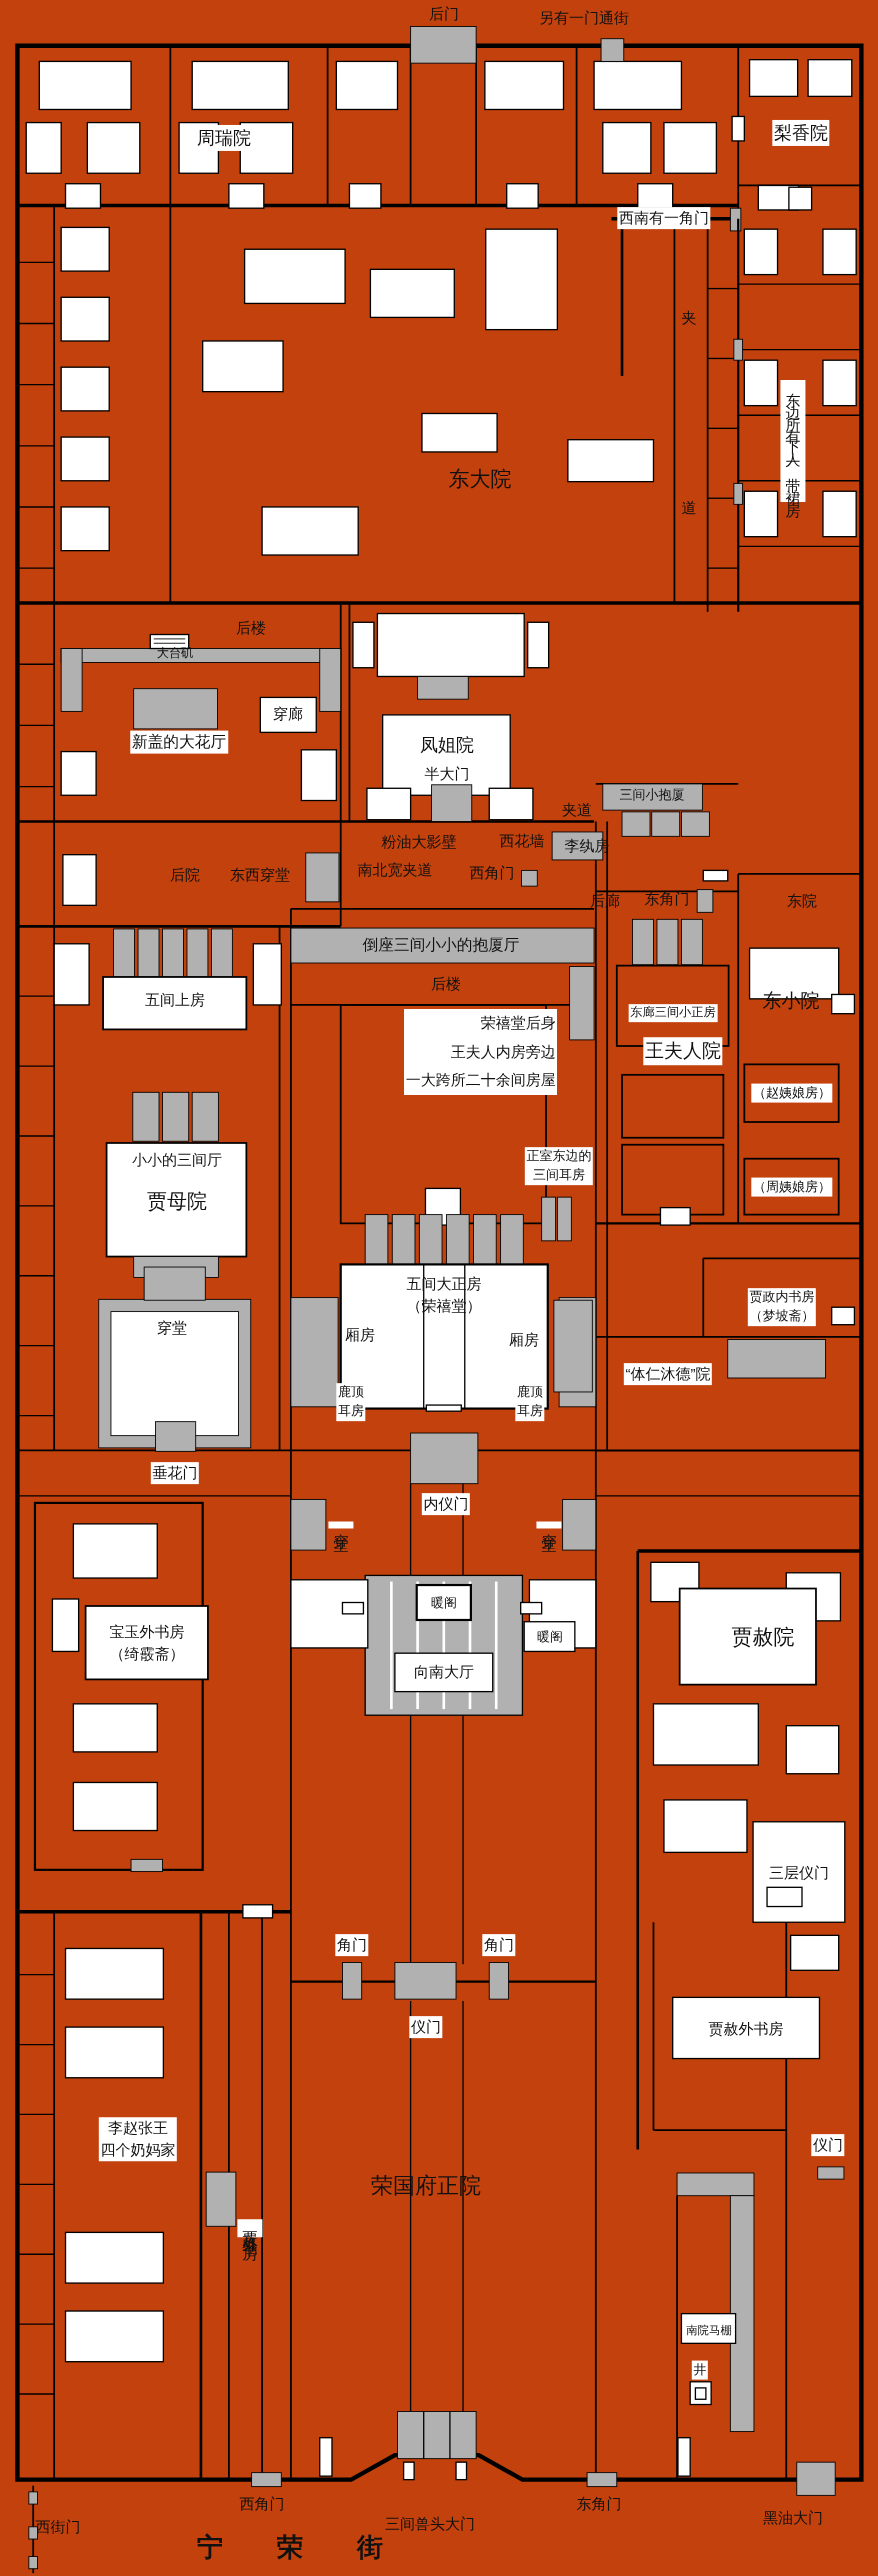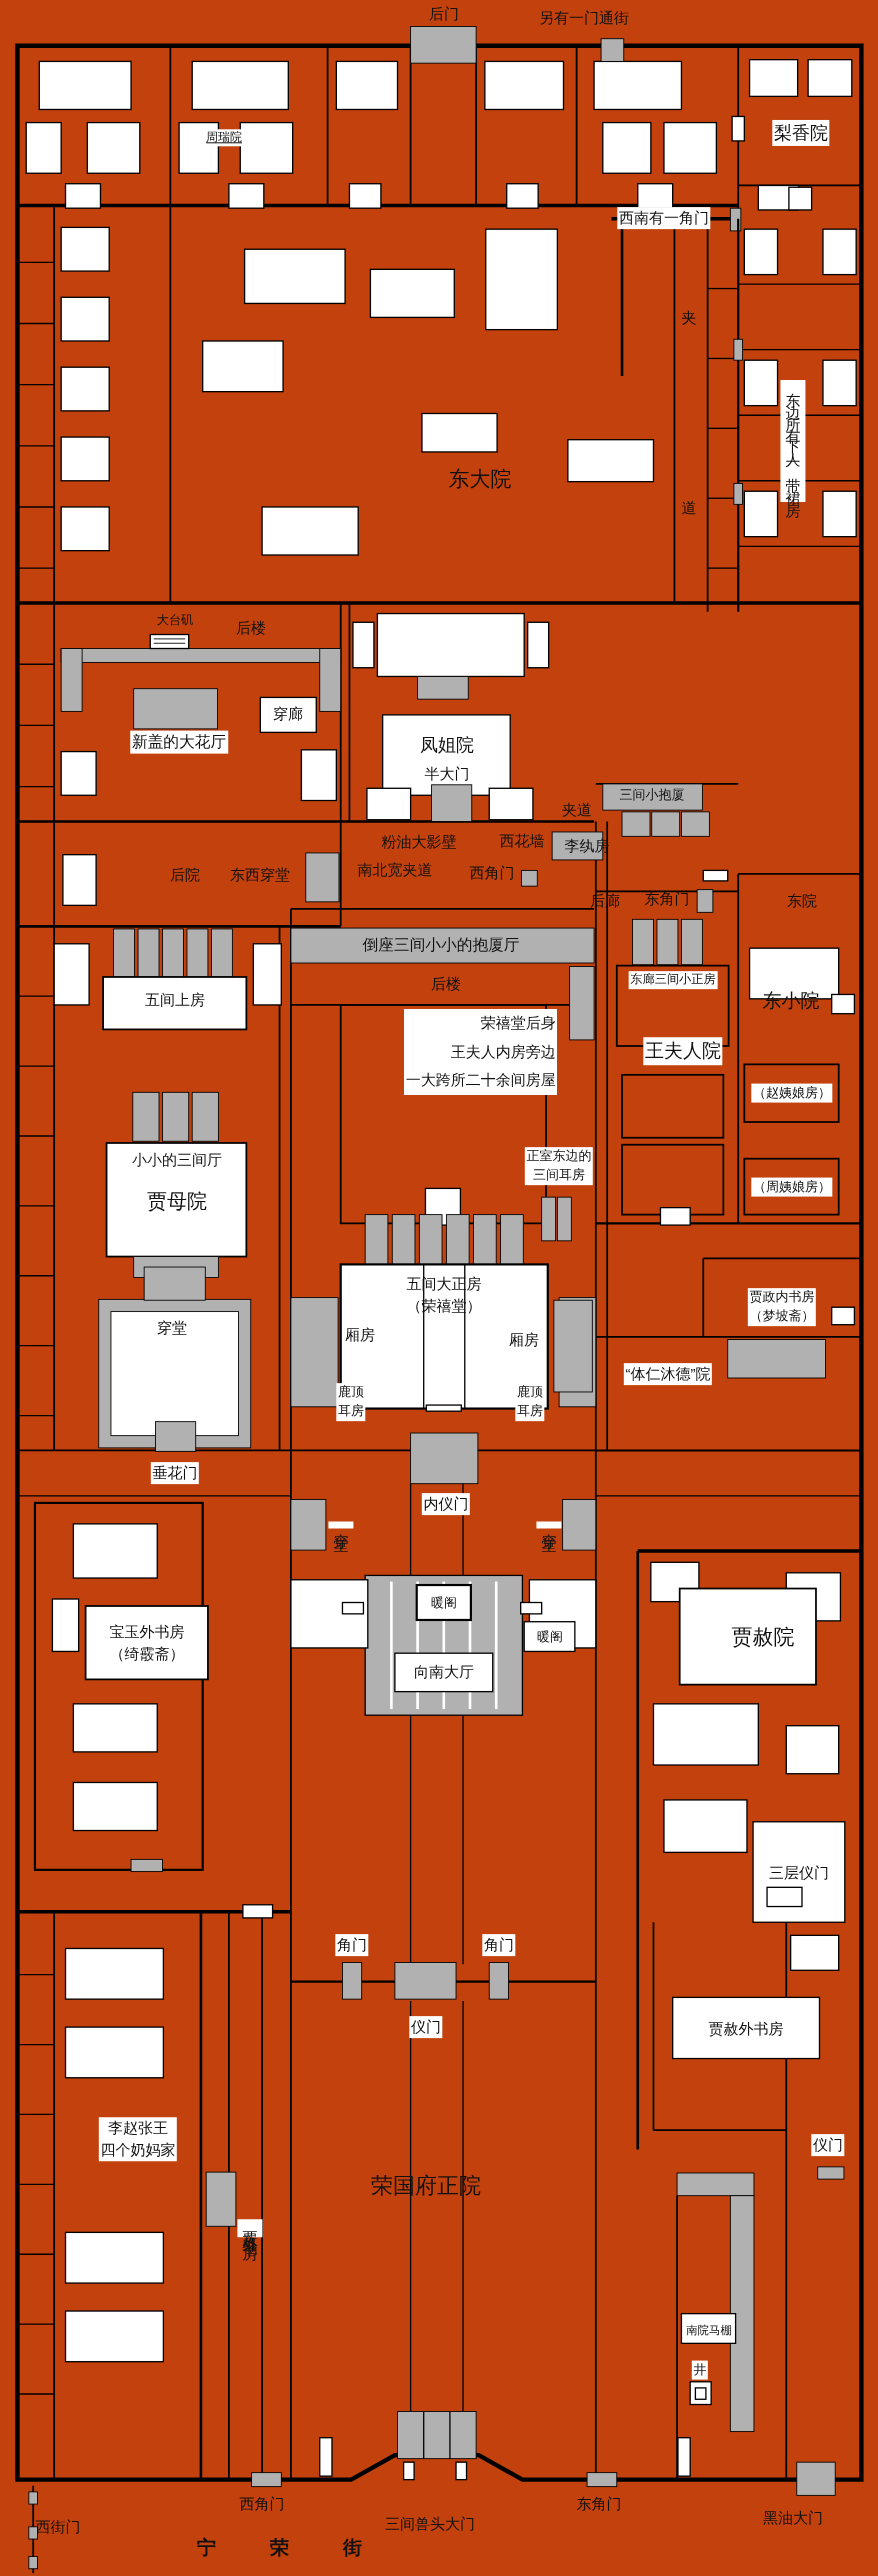--- a/index.html
+++ b/index.html
@@ -10,26 +10,26 @@
   }
   .plan svg { position:absolute; left:0; top:0; }
   .lb {
     position:absolute; transform:translate(-50%,-50%);
     color:#111; font-size:15px; line-height:1.45;
     white-space:pre-line; text-align:center; z-index:5;
     font-family:"Liberation Sans", sans-serif;
   }
   .v  { writing-mode:vertical-rl; text-orientation:upright; letter-spacing:3.5px; }
   .vw { writing-mode:vertical-rl; text-orientation:upright; letter-spacing:12.2px; }
-  .fs13{font-size:11.4px;} .fs14{font-size:12.2px;} .fs15{font-size:13px;}
-  .fs18{font-size:15.7px;} .fs19{font-size:12px;text-decoration:underline;} .fs21{font-size:18px;}
+  .fs13{font-size:11.4px;} .fs14{font-size:12.2px;margin-top:33px;} .fs15{font-size:13px;}
+  .fs18{font-size:15.7px;} .fs19{font-size:18px;} .fs21{font-size:18px;}
   .fs22{font-size:19px;} .fs23{font-size:20px;} .fs24{font-size:21px;margin-left:15px;} .fs25{font-size:22px;}
   .wbg { background:#fff; padding:0 1.7px; }
   .blk { transform:translate(0,0); text-align:right; line-height:1.9; }
-  .street { transform:translate(0,-50%); font-size:19px; letter-spacing:54px; font-weight:bold; }
+  .street { transform:translate(0,-50%); font-size:26px; letter-spacing:54px; font-weight:bold; }
   .w { fill:#fff; stroke:#000; stroke-width:1.5; }
   .g { fill:#b1b1b1; stroke:#000; stroke-width:1; }
 </style>
 </head>
 <body>
 
 <div class="plan">
 
 <svg width="878" height="2576" viewBox="0 0 1005 2948">
 

